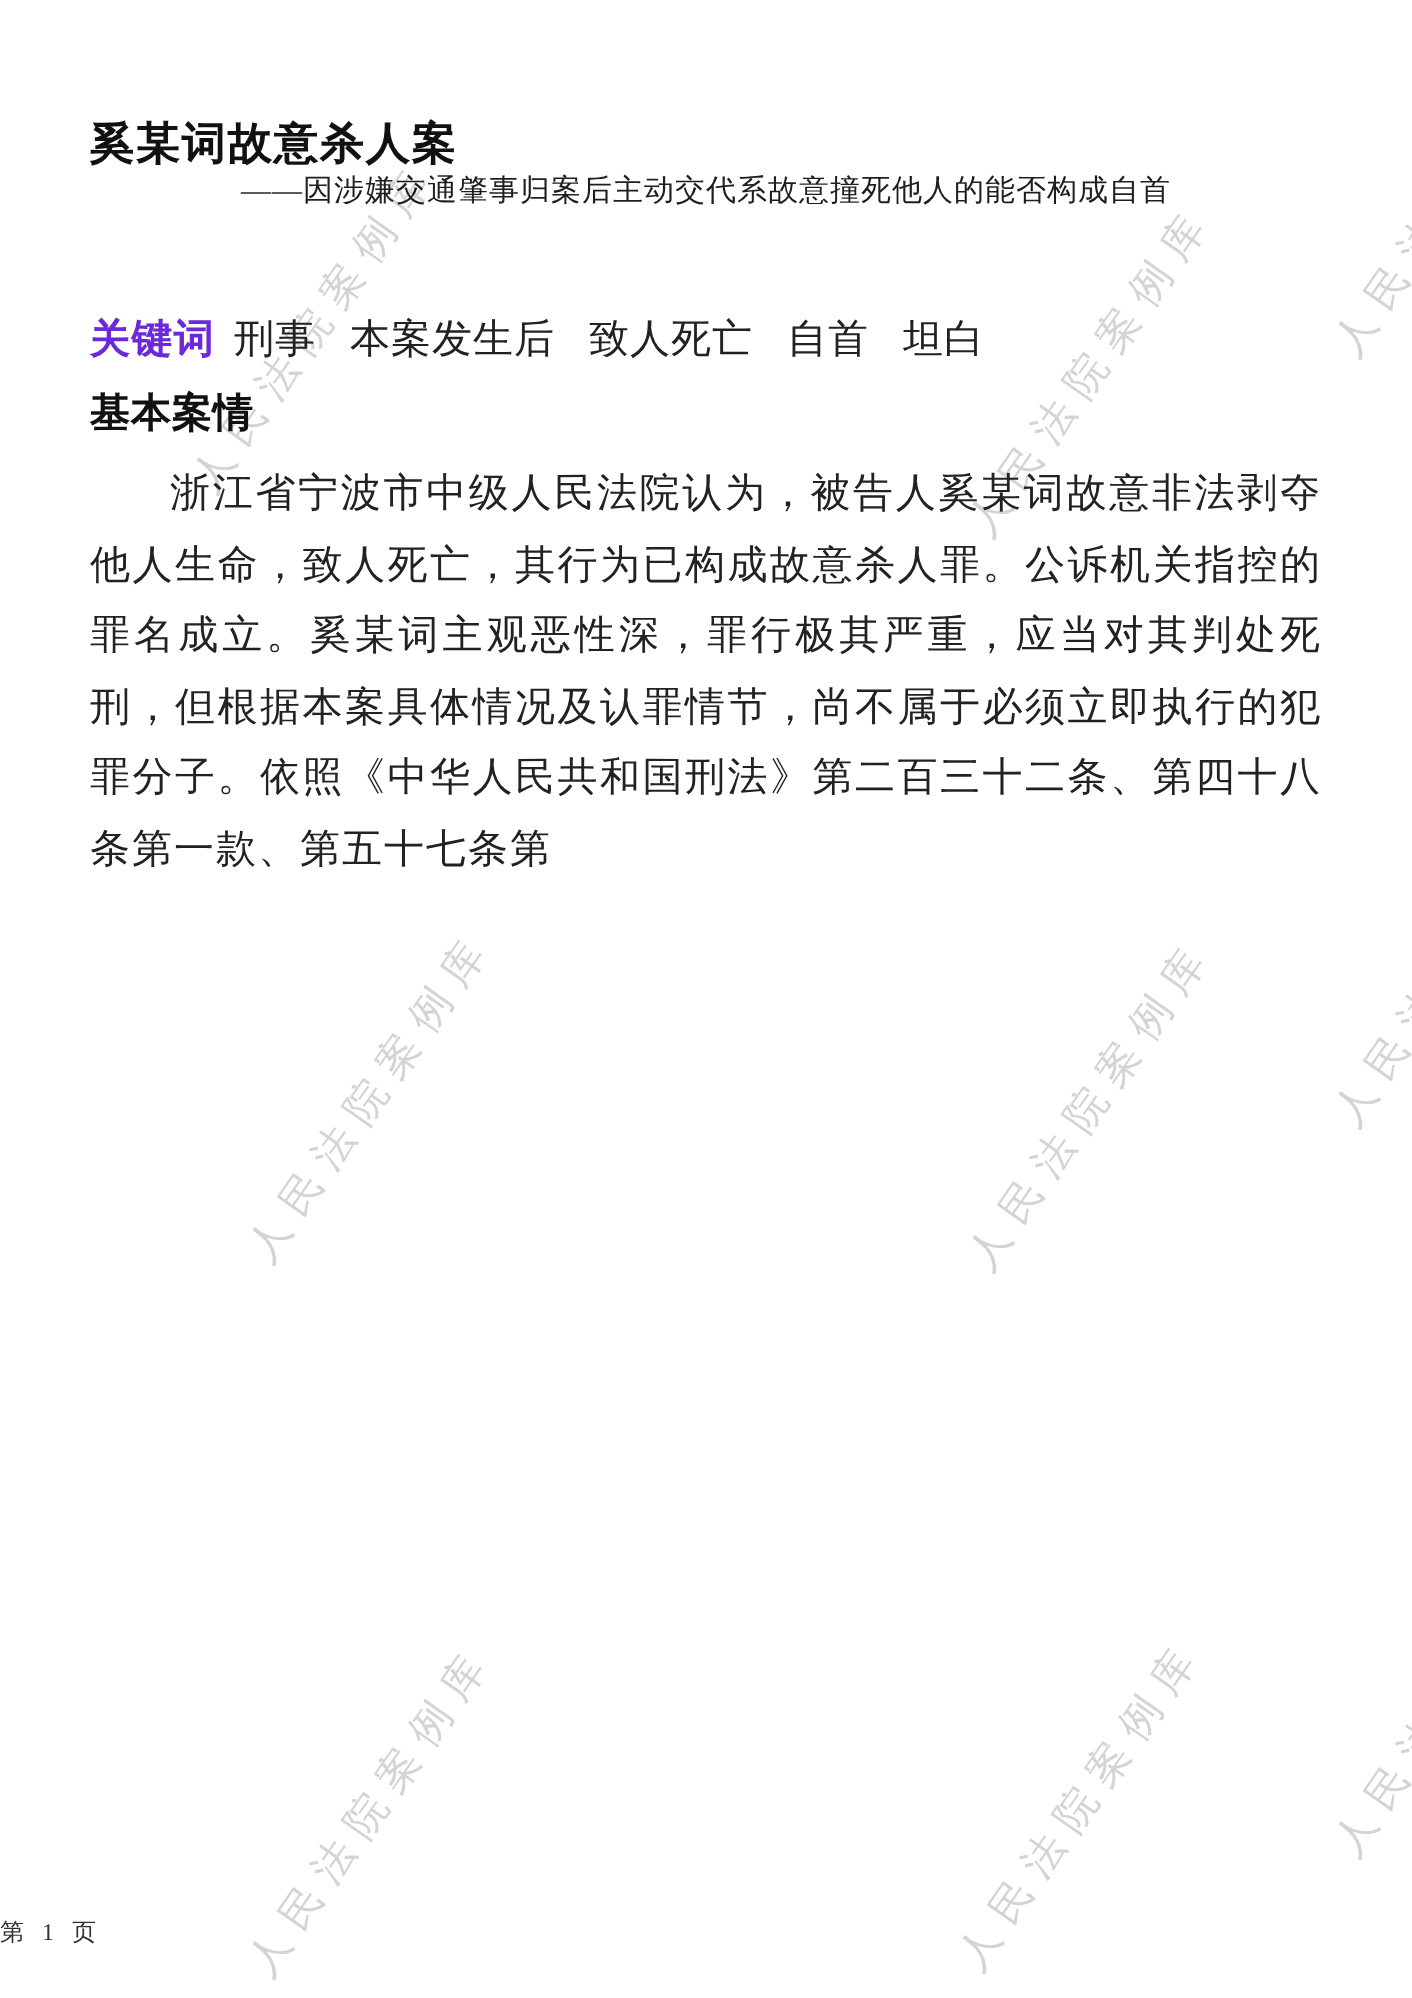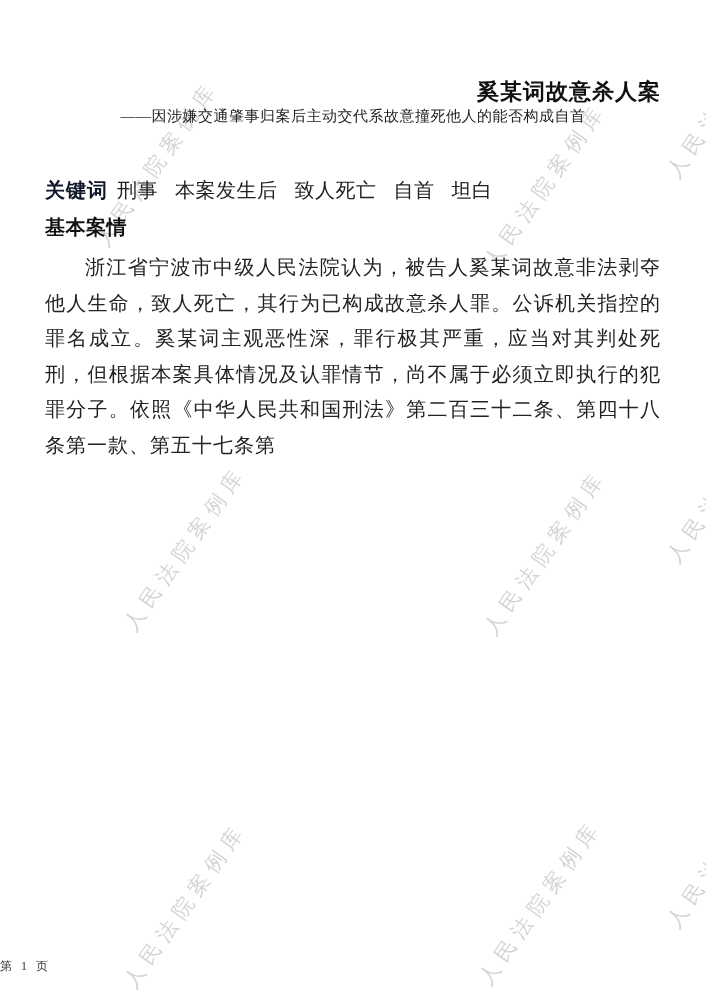--- a/index.html
+++ b/index.html
@@ -40,22 +40,22 @@
     top: 50px;
     z-index: 2;
   }
   .case-number {
     font-size: 21px;
     line-height: 24px;
     font-family: "Liberation Serif", serif;
     letter-spacing: -0.5px;
   }
   .doc-title {
-    margin-top: 29px;
-    text-align: right;
+    margin-top: 9px;
+    text-align: left;
     font-family: "Liberation Sans", sans-serif;
     font-weight: bold;
     font-size: 22px;
     line-height: 26px;
     letter-spacing: 1px;
     color: #111;
   }
   .doc-subtitle {
     text-align: center;
     font-size: 15px;
@@ -67,21 +67,21 @@
     margin-top: 50px;
     font-size: 20px;
     line-height: 24px;
     white-space: nowrap;
   }
   .keywords-label {
     font-family: "Liberation Sans", sans-serif;
     font-weight: bold;
     letter-spacing: 1px;
     margin-right: 4px;
-    color: #0f172a;
+    color: #6d28d9;
   }
   .keyword-item {
     margin-right: 12px;
     letter-spacing: 0.5px;
     color: #222;
   }
   .section-heading {
     margin-top: 13px;
     font-family: "Liberation Sans", sans-serif;
     font-weight: bold;

